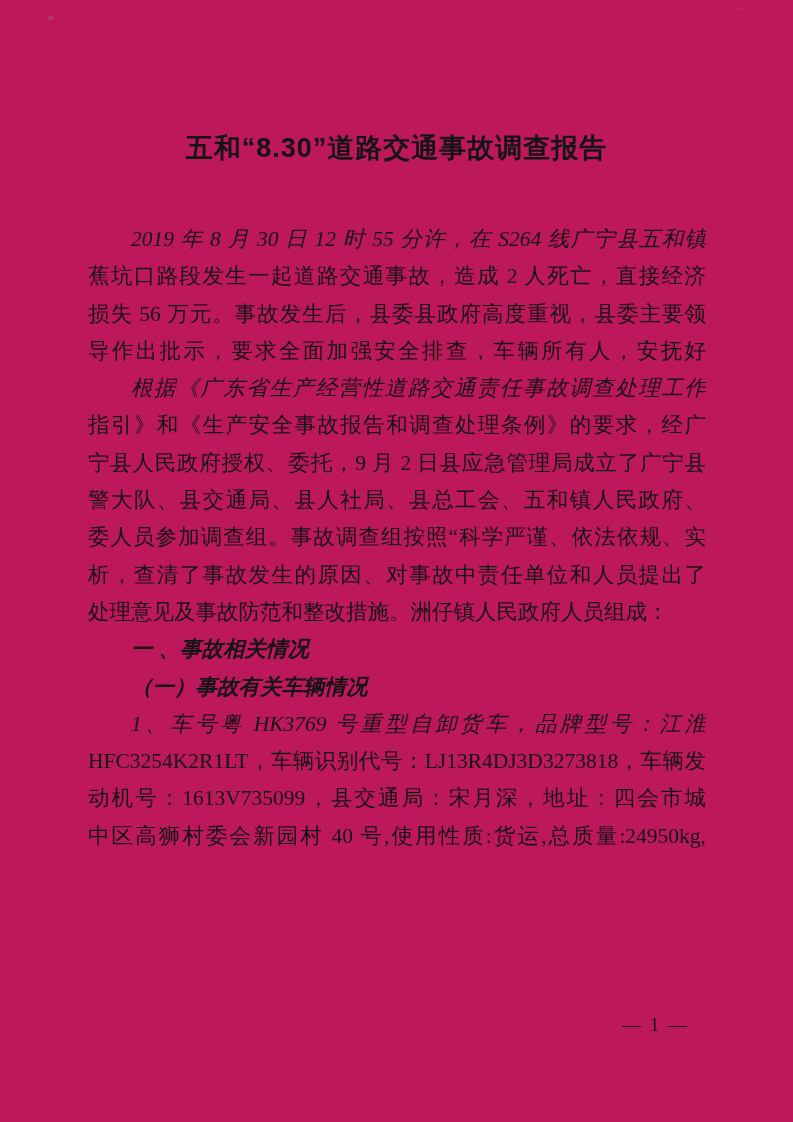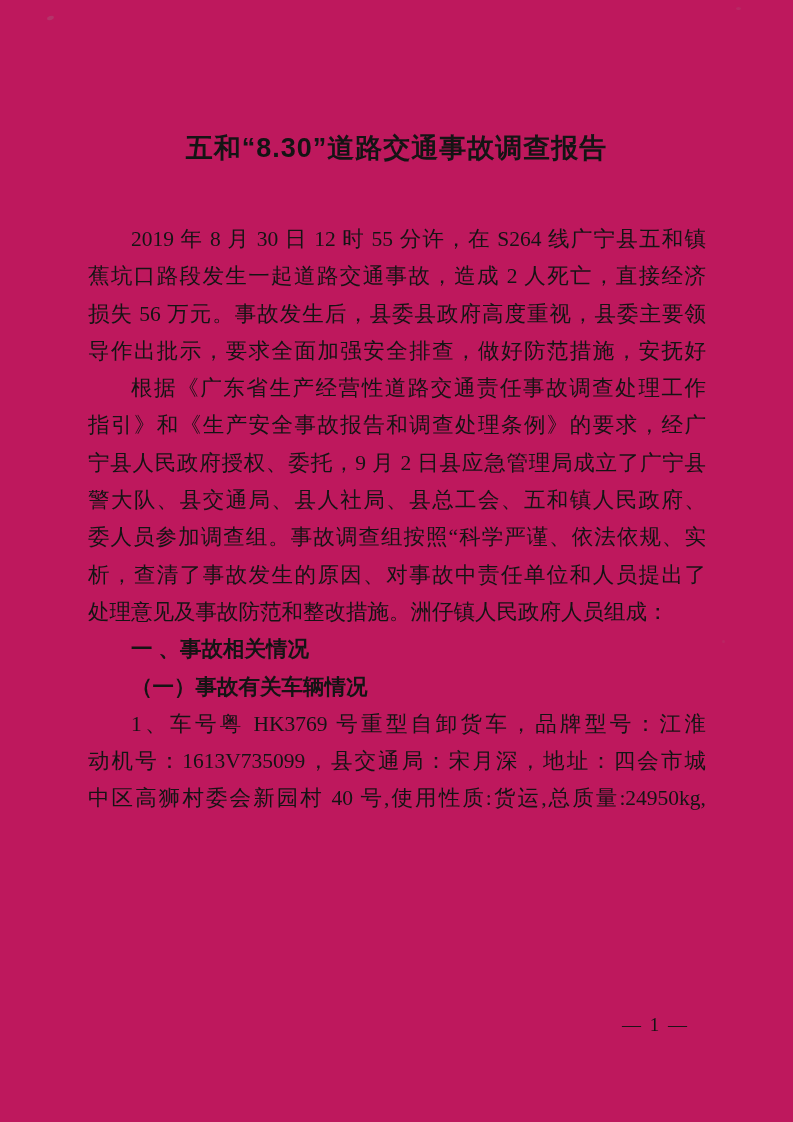--- a/index.html
+++ b/index.html
@@ -41,21 +41,21 @@
     line-height: 37.3px;
     overflow: hidden;
     white-space: normal;
   }
   
   .jst {
     text-align: justify;
     text-align-last: justify;
     text-justify: inter-character;
   }
-  .ind { text-indent: 2em; }
+  .ind { text-indent: 2em; font-style: italic; }
   .h {
     font-family: "Liberation Sans", "DejaVu Sans", sans-serif;
     font-weight: bold;
   }
   .page-number {
     position: absolute;
     top: 1012px;
     right: 104px;
     font-size: 19px;
     line-height: 26px;
@@ -79,30 +79,31 @@
   <span class="speck s1"></span>
   <span class="speck s2"></span>
   <span class="speck s3"></span>
 
   <h1 class="title">五和“8.30”道路交通事故调查报告</h1>
 
   <div class="content">
     <div class="line jst ind">2019 年 8 月 30 日 12 时 55 分许，在 S264 线广宁县五和镇</div>
     <div class="line jst">蕉坑口路段发生一起道路交通事故，造成 2 人死亡，直接经济</div>
     <div class="line jst">损失 56 万元。事故发生后，县委县政府高度重视，县委主要领</div>
-    <div class="line jst">导作出批示，要求全面加强安全排查，做好防范措施，安抚好</div>
+    <div class="line jst">导作出批示，要求全面加强安全排查，车辆所有人，安抚好</div>
     <div class="line jst ind">根据《广东省生产经营性道路交通责任事故调查处理工作</div>
     <div class="line jst">指引》和《生产安全事故报告和调查处理条例》的要求，经广</div>
     <div class="line jst">宁县人民政府授权、委托，9 月 2 日县应急管理局成立了广宁县</div>
     <div class="line jst">警大队、县交通局、县人社局、县总工会、五和镇人民政府、</div>
     <div class="line jst">委人员参加调查组。事故调查组按照“科学严谨、依法依规、实</div>
     <div class="line jst">析，查清了事故发生的原因、对事故中责任单位和人员提出了</div>
     <div class="line">处理意见及事故防范和整改措施。洲仔镇人民政府人员组成：</div>
     <div class="line h ind">一 、事故相关情况</div>
     <div class="line h ind">（一）事故有关车辆情况</div>
     <div class="line jst ind">1、车号粤 HK3769 号重型自卸货车，品牌型号：江淮</div>
+    <div class="line jst">HFC3254K2R1LT，车辆识别代号：LJ13R4DJ3D3273818，车辆发</div>
     <div class="line jst">动机号：1613V735099，县交通局：宋月深，地址：四会市城</div>
     <div class="line jst">中区高狮村委会新园村 40 号,使用性质:货运,总质量:24950kg,</div>
   </div>
 
   <div class="page-number">— 1 —</div>
 
 </div>
 
 </body></html>

